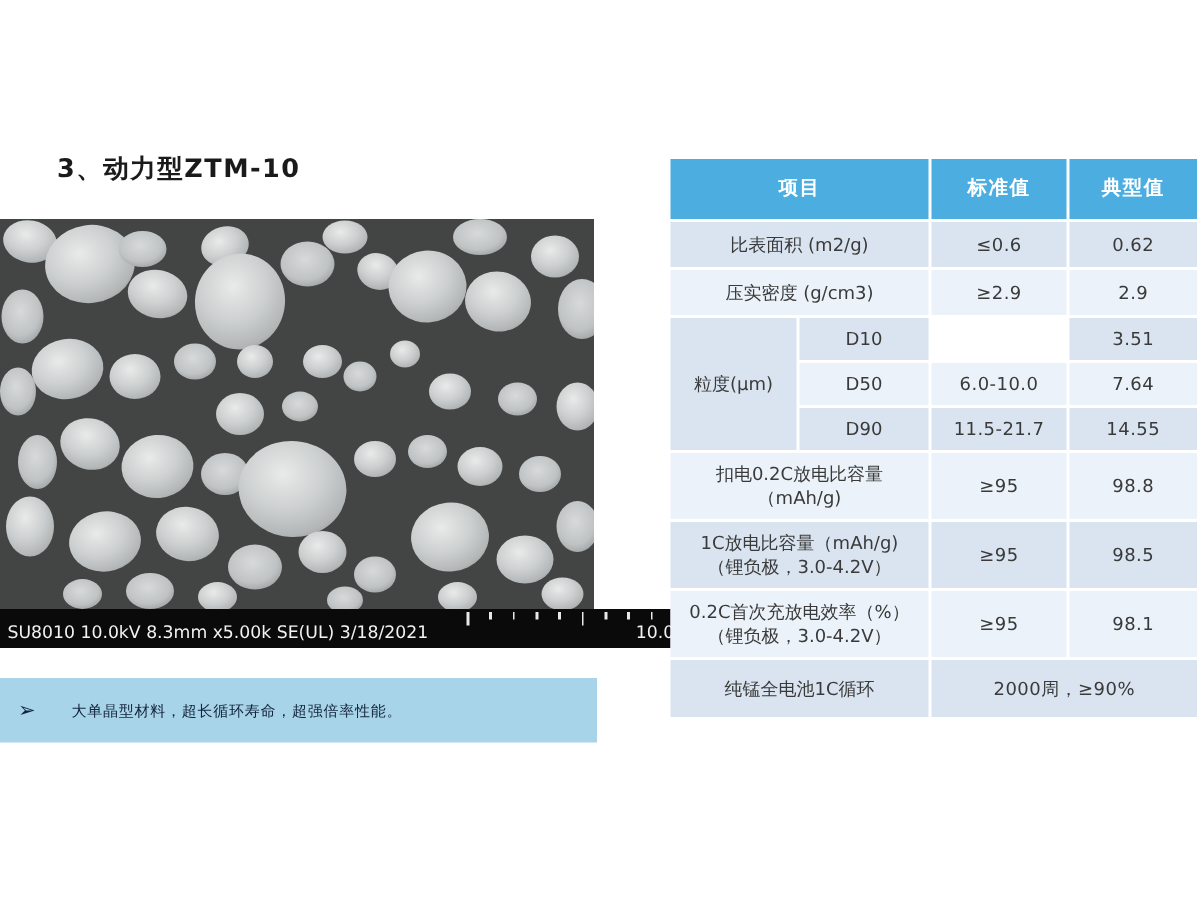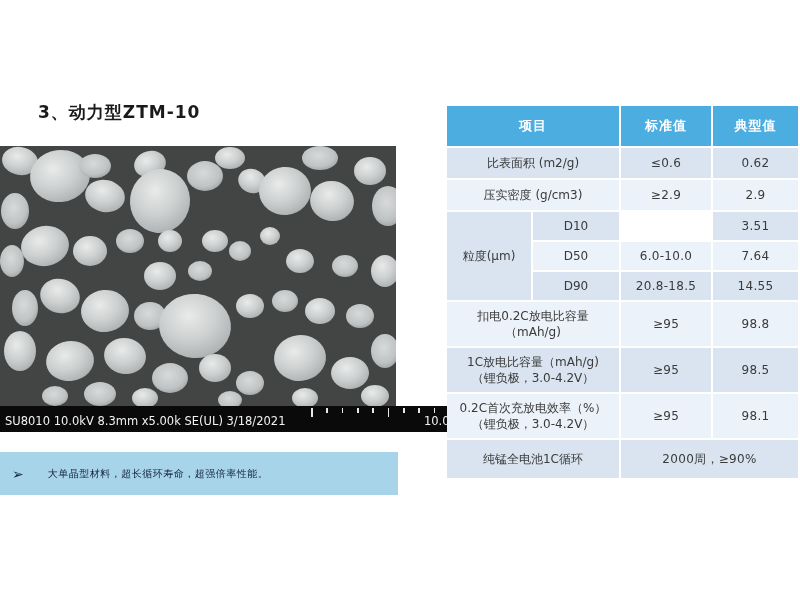--- a/index.html
+++ b/index.html
@@ -162,21 +162,21 @@
     <div class="c odd" style="grid-column:1;grid-row:4/7">粒度(μm)</div>
 
     <div class="c odd" style="grid-column:2;grid-row:4">D10</div>
     <div class="c odd val" style="grid-column:4;grid-row:4">3.51</div>
 
     <div class="c even" style="grid-column:2;grid-row:5">D50</div>
     <div class="c even val" style="grid-column:3;grid-row:5">6.0-10.0</div>
     <div class="c even val" style="grid-column:4;grid-row:5">7.64</div>
 
     <div class="c odd" style="grid-column:2;grid-row:6">D90</div>
-    <div class="c odd val" style="grid-column:3;grid-row:6">20.8-18.5</div>
+    <div class="c odd val" style="grid-column:3;grid-row:6">11.5-21.7</div>
     <div class="c odd val" style="grid-column:4;grid-row:6">14.55</div>
 
     <div class="c even" style="grid-column:1/3;grid-row:7">扣电0.2C放电比容量
 （mAh/g)</div>
     <div class="c even val" style="grid-column:3;grid-row:7">≥95</div>
     <div class="c even val" style="grid-column:4;grid-row:7">98.8</div>
 
     <div class="c odd" style="grid-column:1/3;grid-row:8">1C放电比容量（mAh/g)
 （锂负极，3.0-4.2V）</div>
     <div class="c odd val" style="grid-column:3;grid-row:8">≥95</div>

